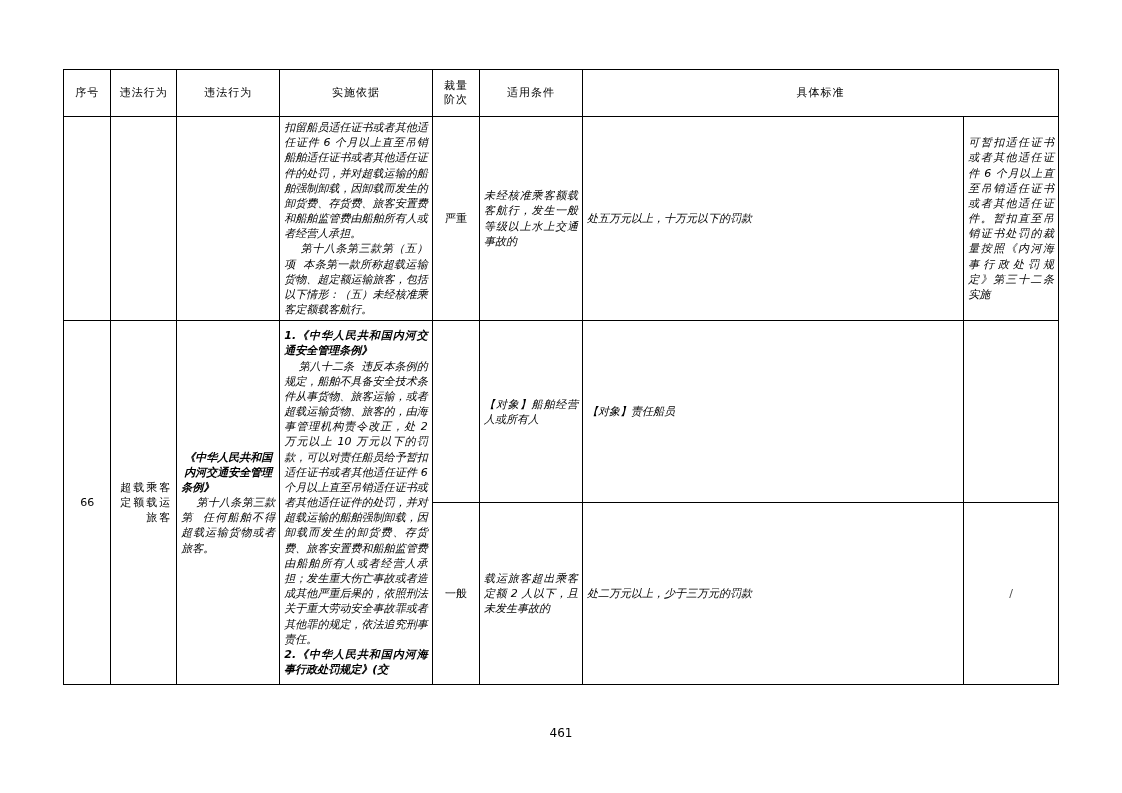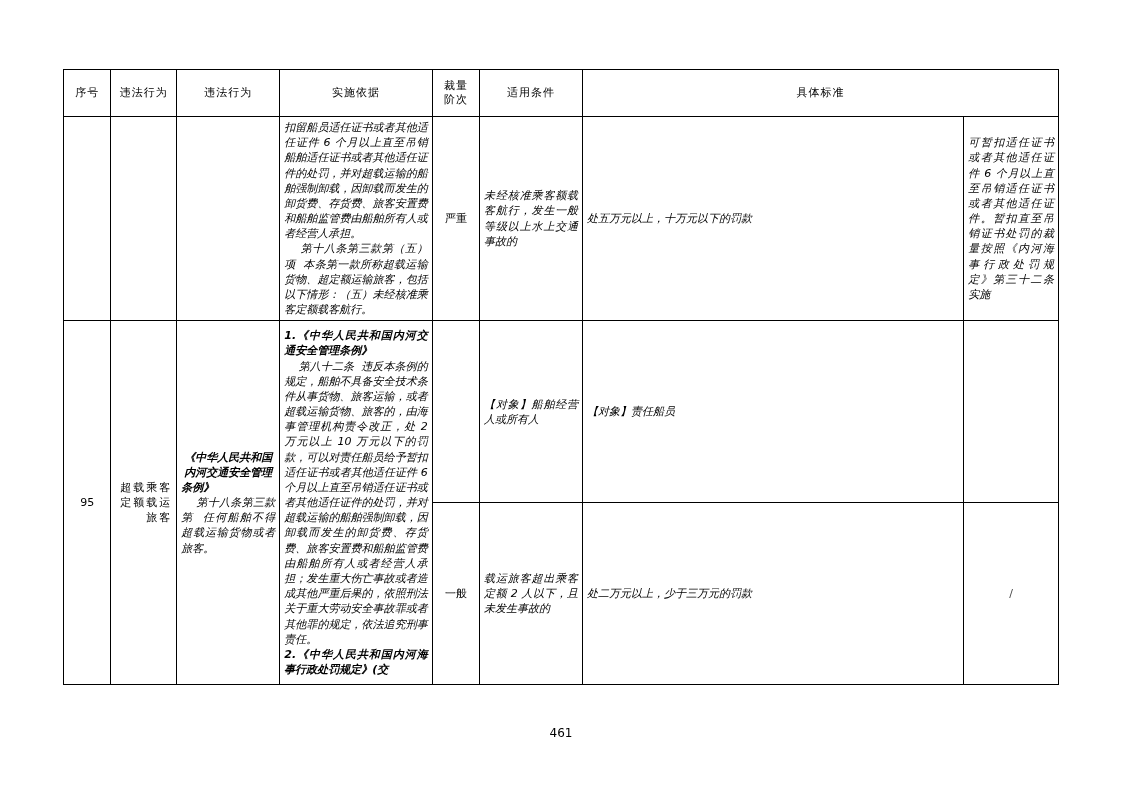--- a/index.html
+++ b/index.html
@@ -128,21 +128,21 @@
           </td>
         <td class="just">
             <span class="cell-body">处五万元以上，十万元以下的罚款</span>
           </td>
         <td class="just">
             <span class="cell-body">可暂扣适任证书或者其他适任证件 6 个月以上直至吊销适任证书或者其他适任证件。暂扣直至吊销证书处罚的裁量按照《内河海事行政处罚规定》第三十二条实施</span>
           </td>
       </tr>
 
       <tr>
-        <td class="center" rowspan="2">95</td>
+        <td class="center" rowspan="2">66</td>
         <td class="center spread" rowspan="2">超载乘客定额载运旅客</td>
         <td class="just" rowspan="2">
           <span class="cell-body bold center" style="display:block;text-align:center;">《中华人民共和国内河交通安全管理条例》</span>
           <span class="cell-body">    第十八条第三款第  任何船舶不得超载运输货物或者旅客。</span>
         </td>
         <td class="just impl-block" rowspan="2">
           <span class="cell-body bold">1.《中华人民共和国内河交通安全管理条例》</span>
           <span class="cell-body">    第八十二条  违反本条例的规定，船舶不具备安全技术条件从事货物、旅客运输，或者超载运输货物、旅客的，由海事管理机构责令改正，处 2 万元以上 10 万元以下的罚款，可以对责任船员给予暂扣适任证书或者其他适任证件 6 个月以上直至吊销适任证书或者其他适任证件的处罚，并对超载运输的船舶强制卸载，因卸载而发生的卸货费、存货费、旅客安置费和船舶监管费由船舶所有人或者经营人承担；发生重大伤亡事故或者造成其他严重后果的，依照刑法关于重大劳动安全事故罪或者其他罪的规定，依法追究刑事责任。</span>
           <span class="cell-body bold">2.《中华人民共和国内河海事行政处罚规定》(交</span>
         </td>

